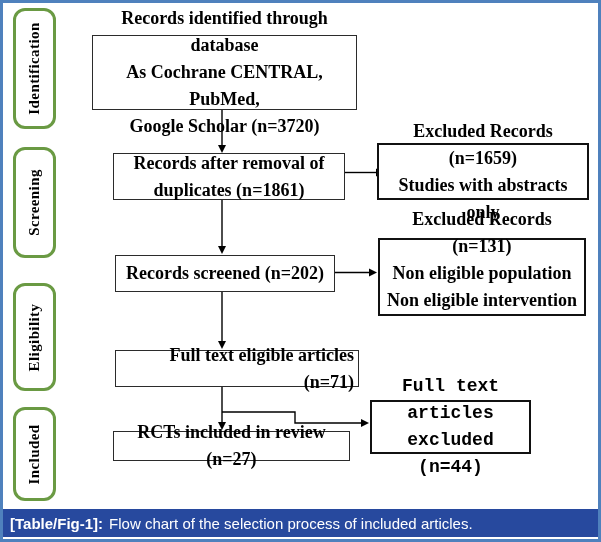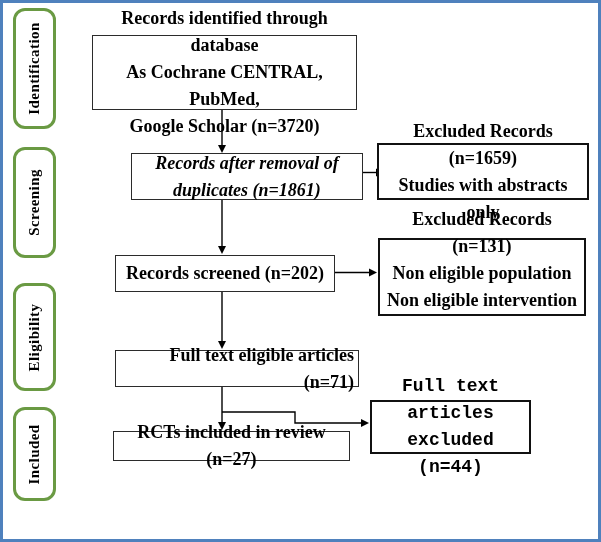--- a/index.html
+++ b/index.html
@@ -27,21 +27,21 @@
   [data-name=stage-included]{left:13px;top:407px;width:37px;height:88px;}
   
   .fbox {
     position:absolute; border:1px solid var(--box-border,#2b2b2b); background:#fff;
     display:flex; align-items:center; justify-content:center; text-align:center;
     font-weight:bold; font-size:18px; color:#000000; line-height:1.5; z-index:5;
   }
   .fbox.thick { border-width:2px; border-color:#111; }
   .fbox .fbox-text { white-space:pre-line; padding:0 4px; }
   [data-name=box-records-identified]{left:92px;top:35px;width:263px;height:73px;}
-  [data-name=box-records-after-removal]{left:131px;top:153px;width:230px;height:45px;font-style:italic;}
+  [data-name=box-records-after-removal]{left:113px;top:153px;width:230px;height:45px;}
   [data-name=box-excluded-abstracts]{left:377px;top:143px;width:208px;height:53px;}
   [data-name=box-records-screened]{left:115px;top:255px;width:218px;height:35px;}
   [data-name=box-excluded-population]{left:378px;top:238px;width:204px;height:74px;align-items:flex-end;}
   [data-name=box-full-text-eligible]{left:115px;top:350px;width:242px;height:35px;text-align:right;}
   [data-name=box-rcts-included]{left:113px;top:431px;width:235px;height:28px;}
   [data-name=box-full-text-excluded]{left:370px;top:400px;width:157px;height:50px;font-family:Liberation Mono, monospace;}
   
   .arrows { position:absolute; left:0; top:0; z-index:4; pointer-events:none; }
   .arrows line, .arrows polyline { stroke:#000; stroke-width:1.4; fill:none; }
   .arrows polygon { fill:#000; stroke:none; }
@@ -128,15 +128,19 @@
     <span class="fbox-text" data-name="box-text">Full text eligible articles (n=71)</span>
   </div>
   <div class="fbox" data-name="box-rcts-included">
     <span class="fbox-text" data-name="box-text">RCTs included in review (n=27)</span>
   </div>
   <div class="fbox thick" data-name="box-full-text-excluded">
     <span class="fbox-text" data-name="box-text">Full text articles
 excluded (n=44)</span>
   </div>
 
+  <div class="caption" data-name="figure-caption-bar">
+    <span class="cap-label" data-name="caption-label">[Table/Fig-1]:</span>
+    <span class="cap-text" data-name="caption-text">Flow chart of the selection process of included articles.</span>
+  </div>
 
   <div class="outer-frame" data-name="outer-border-frame"></div>
 </div>
 
 </body></html>

